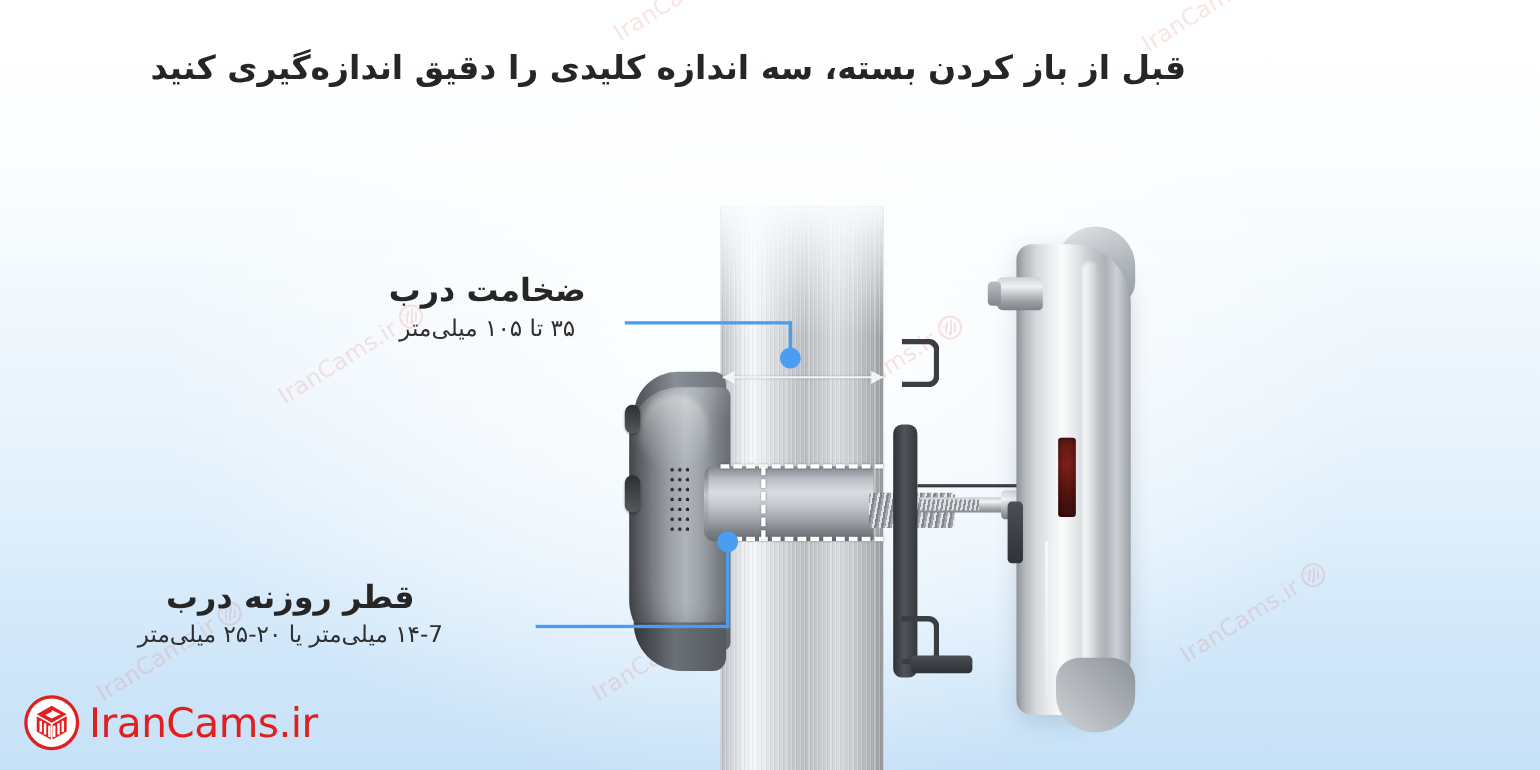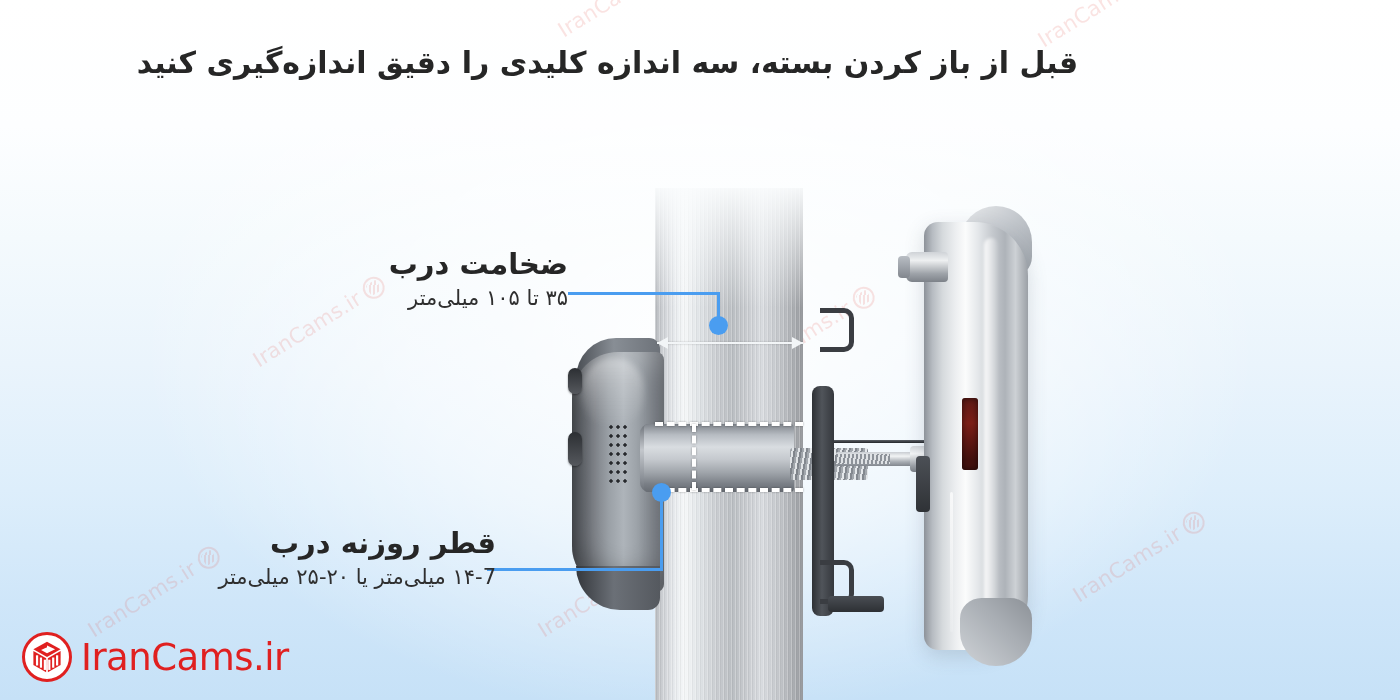--- a/index.html
+++ b/index.html
@@ -287,33 +287,33 @@
   
   .lead-1h{ left:568px; top:292px; width:152px; height:3px; }
   .lead-1v{ left:717px; top:292px; width:3px; height:32px; }
   .dot-1  { left:709px; top:316px; }
   
   .lead-2h{ left:487px; top:568px; width:176px; height:3px; }
   .lead-2v{ left:660px; top:492px; width:3px; height:79px; }
   .dot-2  { left:652px; top:483px; }
 
   
-  .callout{ position:absolute; direction:rtl; }
+  .callout{ position:absolute; text-align:center; direction:rtl; }
   .callout .c-title{
     font-family:"DejaVu Sans","Liberation Sans",sans-serif;
     font-size:29px; font-weight:bold; color:#262626;
     line-height:1.25; white-space:nowrap;
   }
   .callout .c-sub{
     font-family:"DejaVu Sans","Liberation Sans",sans-serif;
     font-size:21px; font-weight:500; color:#2f2f2f;
     line-height:1.4; margin-top:2px; white-space:nowrap;
   }
   #callout-thickness{ left:318px; top:246px; width:250px; }
-  #callout-hole{ left:76px; top:525px; width:420px; }
+  #callout-hole{ left:54px; top:525px; width:420px; }
 
   
   .logo{
     position:absolute; left:22px; bottom:18px;
     display:flex; align-items:center; gap:9px; direction:ltr;
   }
   .logo-mark{
     width:50px; height:50px; border-radius:50%;
     border:3.5px solid #e02020; position:relative; flex:0 0 auto;
     background:#ffffff;

